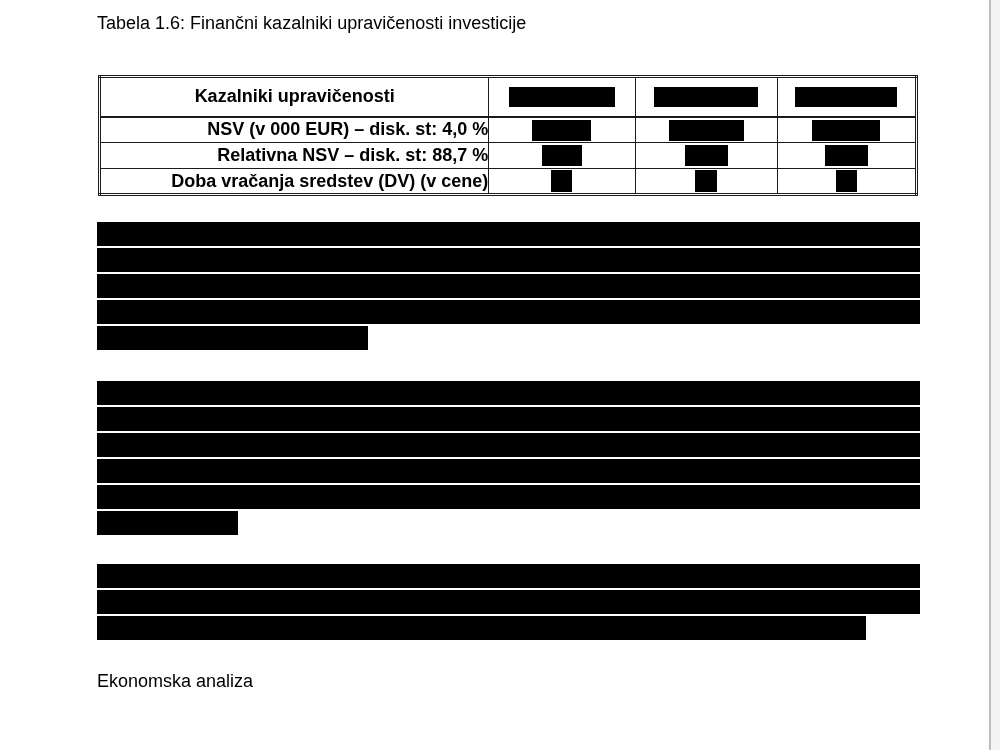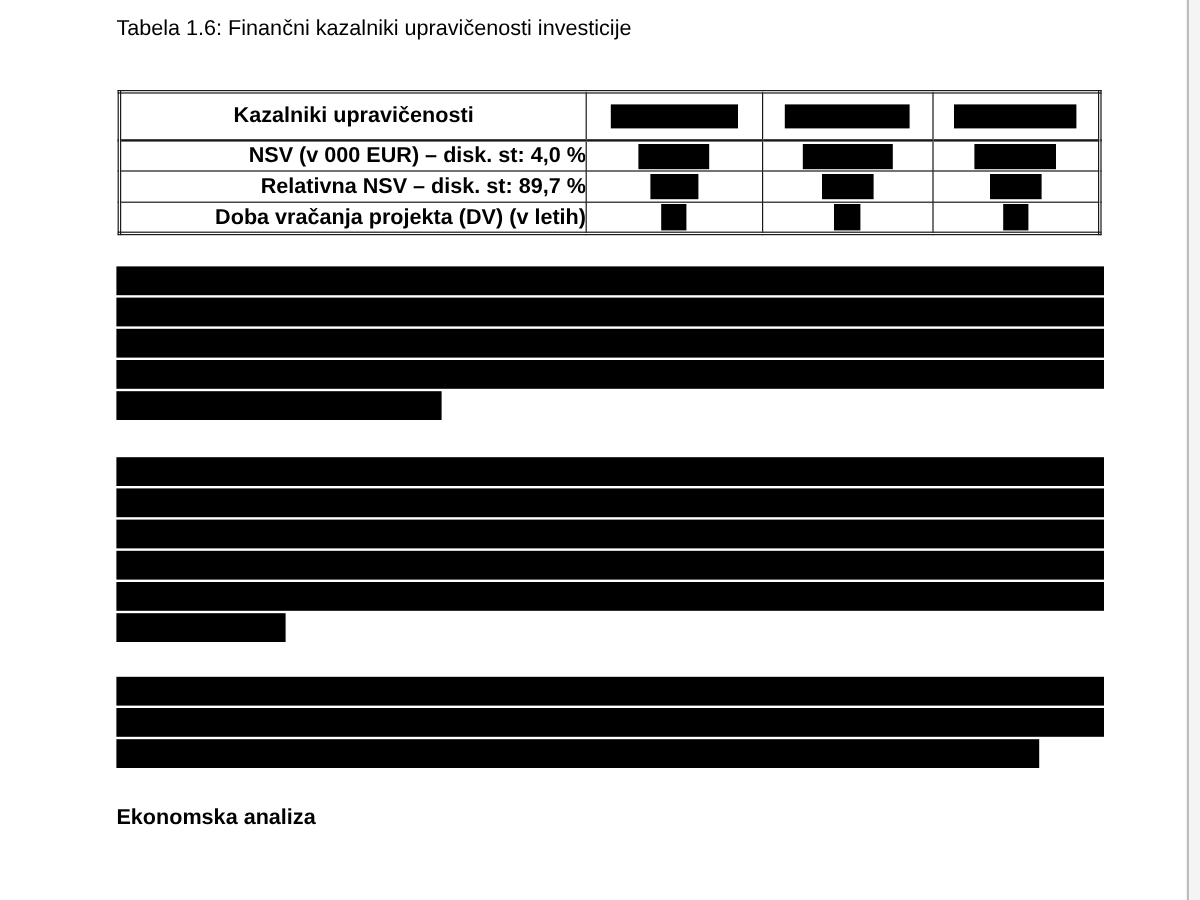--- a/index.html
+++ b/index.html
@@ -86,21 +86,21 @@
     margin-bottom: 2px;
     background: #000000;
   }
   
   .econ-section {
     position: absolute;
     left: 97px; top: 668px;
     font-size: 18px;
     line-height: 26px;
   }
-  .econ-heading { font-weight: bold; }
+  .econ-heading { font-weight: normal; }
   .econ-line { white-space: nowrap; }
 </style>
 </head>
 <body>
 
 <div class="page">
 
   <div class="page-edge-line"></div>
   <div class="page-edge-gutter"></div>
 
@@ -124,27 +124,27 @@
         </tr>
     </thead>
     <tbody>
     <tr>
           <td class="label-cell">NSV (v 000 EUR) – disk. st: 4,0 %</td>
           <td class="value-cell"><span class="redaction" style="width: 59px; height: 21px;"></span></td>
           <td class="value-cell"><span class="redaction" style="width: 75px; height: 21px;"></span></td>
           <td class="value-cell"><span class="redaction" style="width: 68px; height: 21px;"></span></td>
         </tr>
         <tr>
-          <td class="label-cell">Relativna NSV – disk. st: 89,7 %</td>
+          <td class="label-cell">Relativna NSV – disk. st: 88,7 %</td>
           <td class="value-cell"><span class="redaction" style="width: 40px; height: 21px;"></span></td>
           <td class="value-cell"><span class="redaction" style="width: 43px; height: 21px;"></span></td>
           <td class="value-cell"><span class="redaction" style="width: 43px; height: 21px;"></span></td>
         </tr>
         <tr>
-          <td class="label-cell">Doba vračanja projekta (DV) (v letih)</td>
+          <td class="label-cell">Doba vračanja sredstev (DV) (v cene)</td>
           <td class="value-cell"><span class="redaction" style="width: 21px; height: 22px;"></span></td>
           <td class="value-cell"><span class="redaction" style="width: 22px; height: 22px;"></span></td>
           <td class="value-cell"><span class="redaction" style="width: 21px; height: 22px;"></span></td>
         </tr>
       </tbody>
   </table>
 
   <div>
       <div class="redacted-block" style="top: 222px;">
         <div class="redacted-line" style="width: 823px;"></div>

